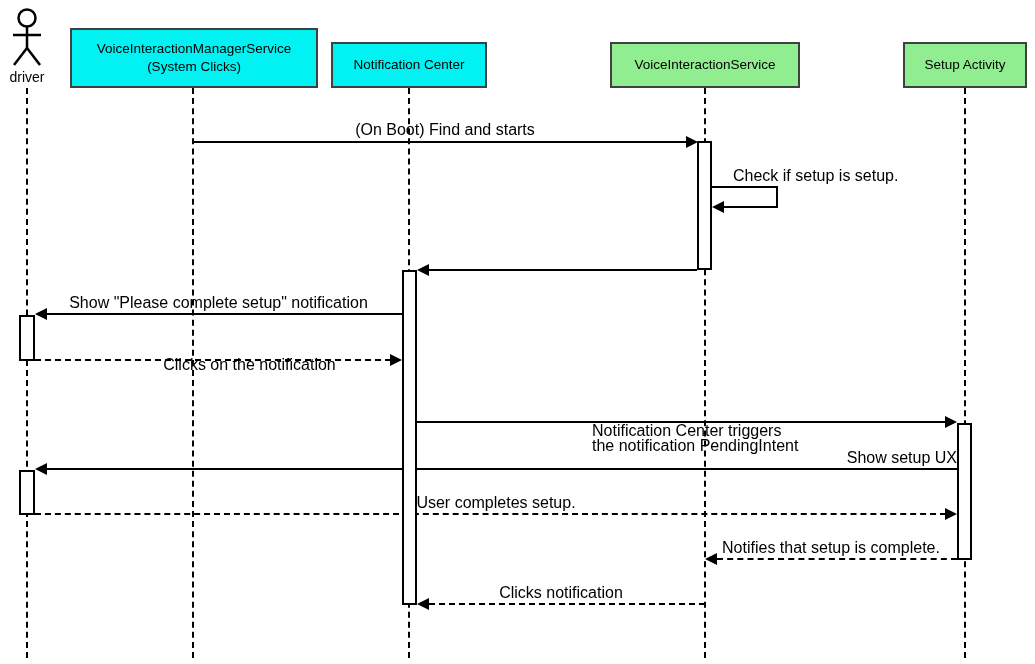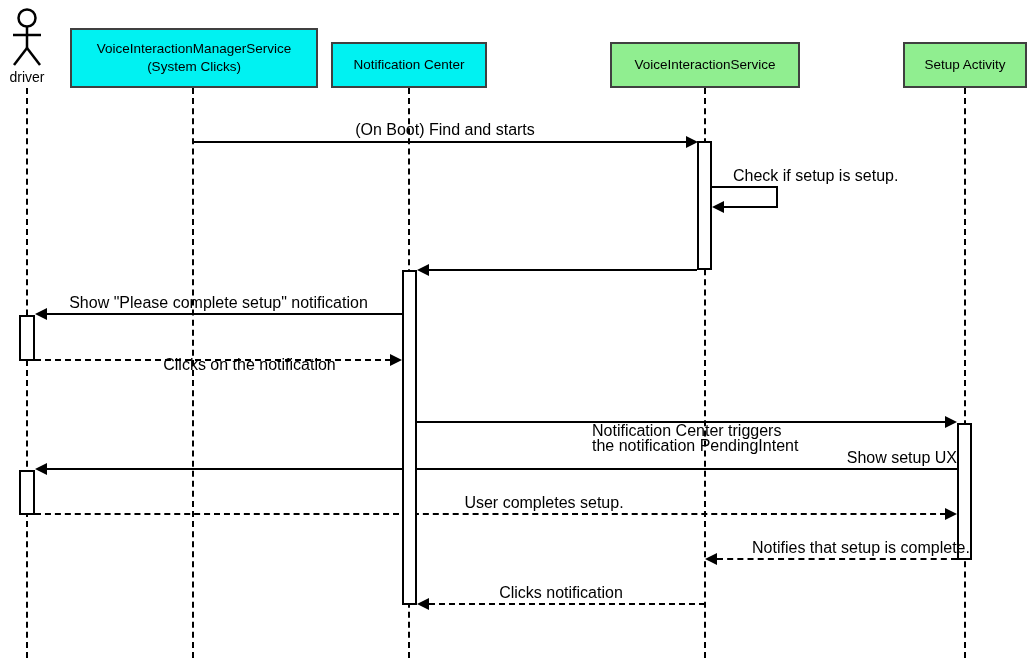--- a/index.html
+++ b/index.html
@@ -109,23 +109,23 @@
     <div>Notification Center triggers</div>
     <div>the notification PendingIntent</div>
   </div>
 
   <div class="msgline-solid" style="left:47px; top:468px; width:910px;"></div>
   <div class="arrow-l" style="left:35px; top:463px;"></div>
   <div class="mlabel center" style="left:35px; top:450px; width:922px;text-align:right;">Show setup UX</div>
 
   <div class="msgline-dashed" style="left:35px; top:513px; width:911px;"></div>
   <div class="arrow-r" style="left:945px; top:508px;"></div>
-  <div class="mlabel center" style="left:35px; top:495px; width:922px;padding-left:48px;">User completes setup.</div>
+  <div class="mlabel center" style="left:35px; top:495px; width:922px;">User completes setup.</div>
 
   <div class="msgline-dashed" style="left:717px; top:558px; width:240px;"></div>
   <div class="arrow-l" style="left:705px; top:553px;"></div>
-  <div class="mlabel center" style="left:735px; top:540px; width:252px;">Notifies that setup is complete.</div>
+  <div class="mlabel center" style="left:705px; top:540px; width:252px;">Notifies that setup is complete.</div>
 
   <div class="msgline-dashed" style="left:429px; top:603px; width:276px;"></div>
   <div class="arrow-l" style="left:417px; top:598px;"></div>
   <div class="mlabel center" style="left:417px; top:585px; width:288px;">Clicks notification</div>
 
 </div>
 
 </body></html>

